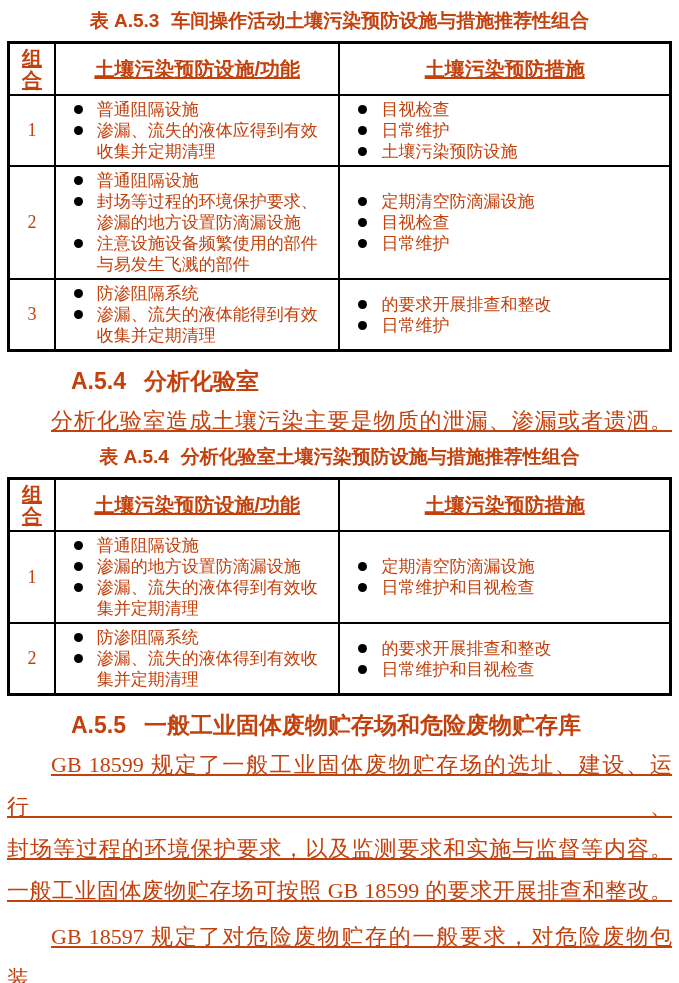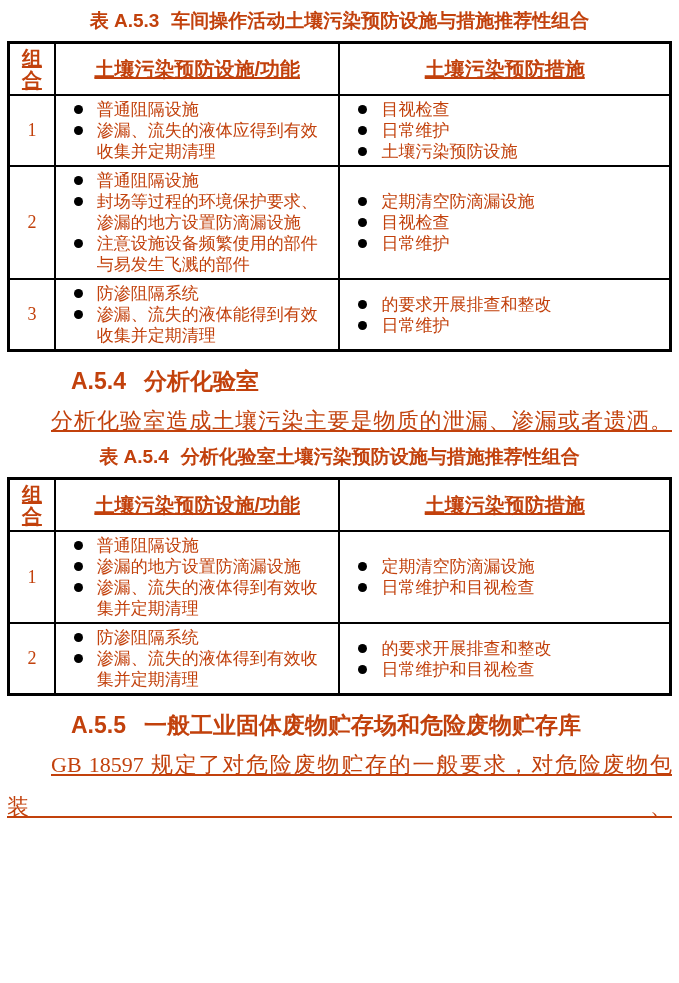--- a/index.html
+++ b/index.html
@@ -225,17 +225,22 @@
             </div>
         </td>
       </tr>
     </tbody>
   </table>
 
   <div class="sec">
     <span class="h-num">A.5.5</span><span>一般工业固体废物贮存场和危险废物贮存库</span>
   </div>
   <div class="para">
+    <div class="bl ind jl">GB 18599 规定了一般工业固体废物贮存场的选址、建设、运行、</div>
+    <div class="bl jl">封场等过程的环境保护要求，以及监测要求和实施与监督等内容。</div>
+    <div class="bl jl">一般工业固体废物贮存场可按照 GB 18599 的要求开展排查和整改。</div>
+  </div>
+  <div class="para">
     <div class="bl ind jl">GB 18597 规定了对危险废物贮存的一般要求，对危险废物包装、</div>
 
   </div>
 
 </div>
 
 </body></html>

